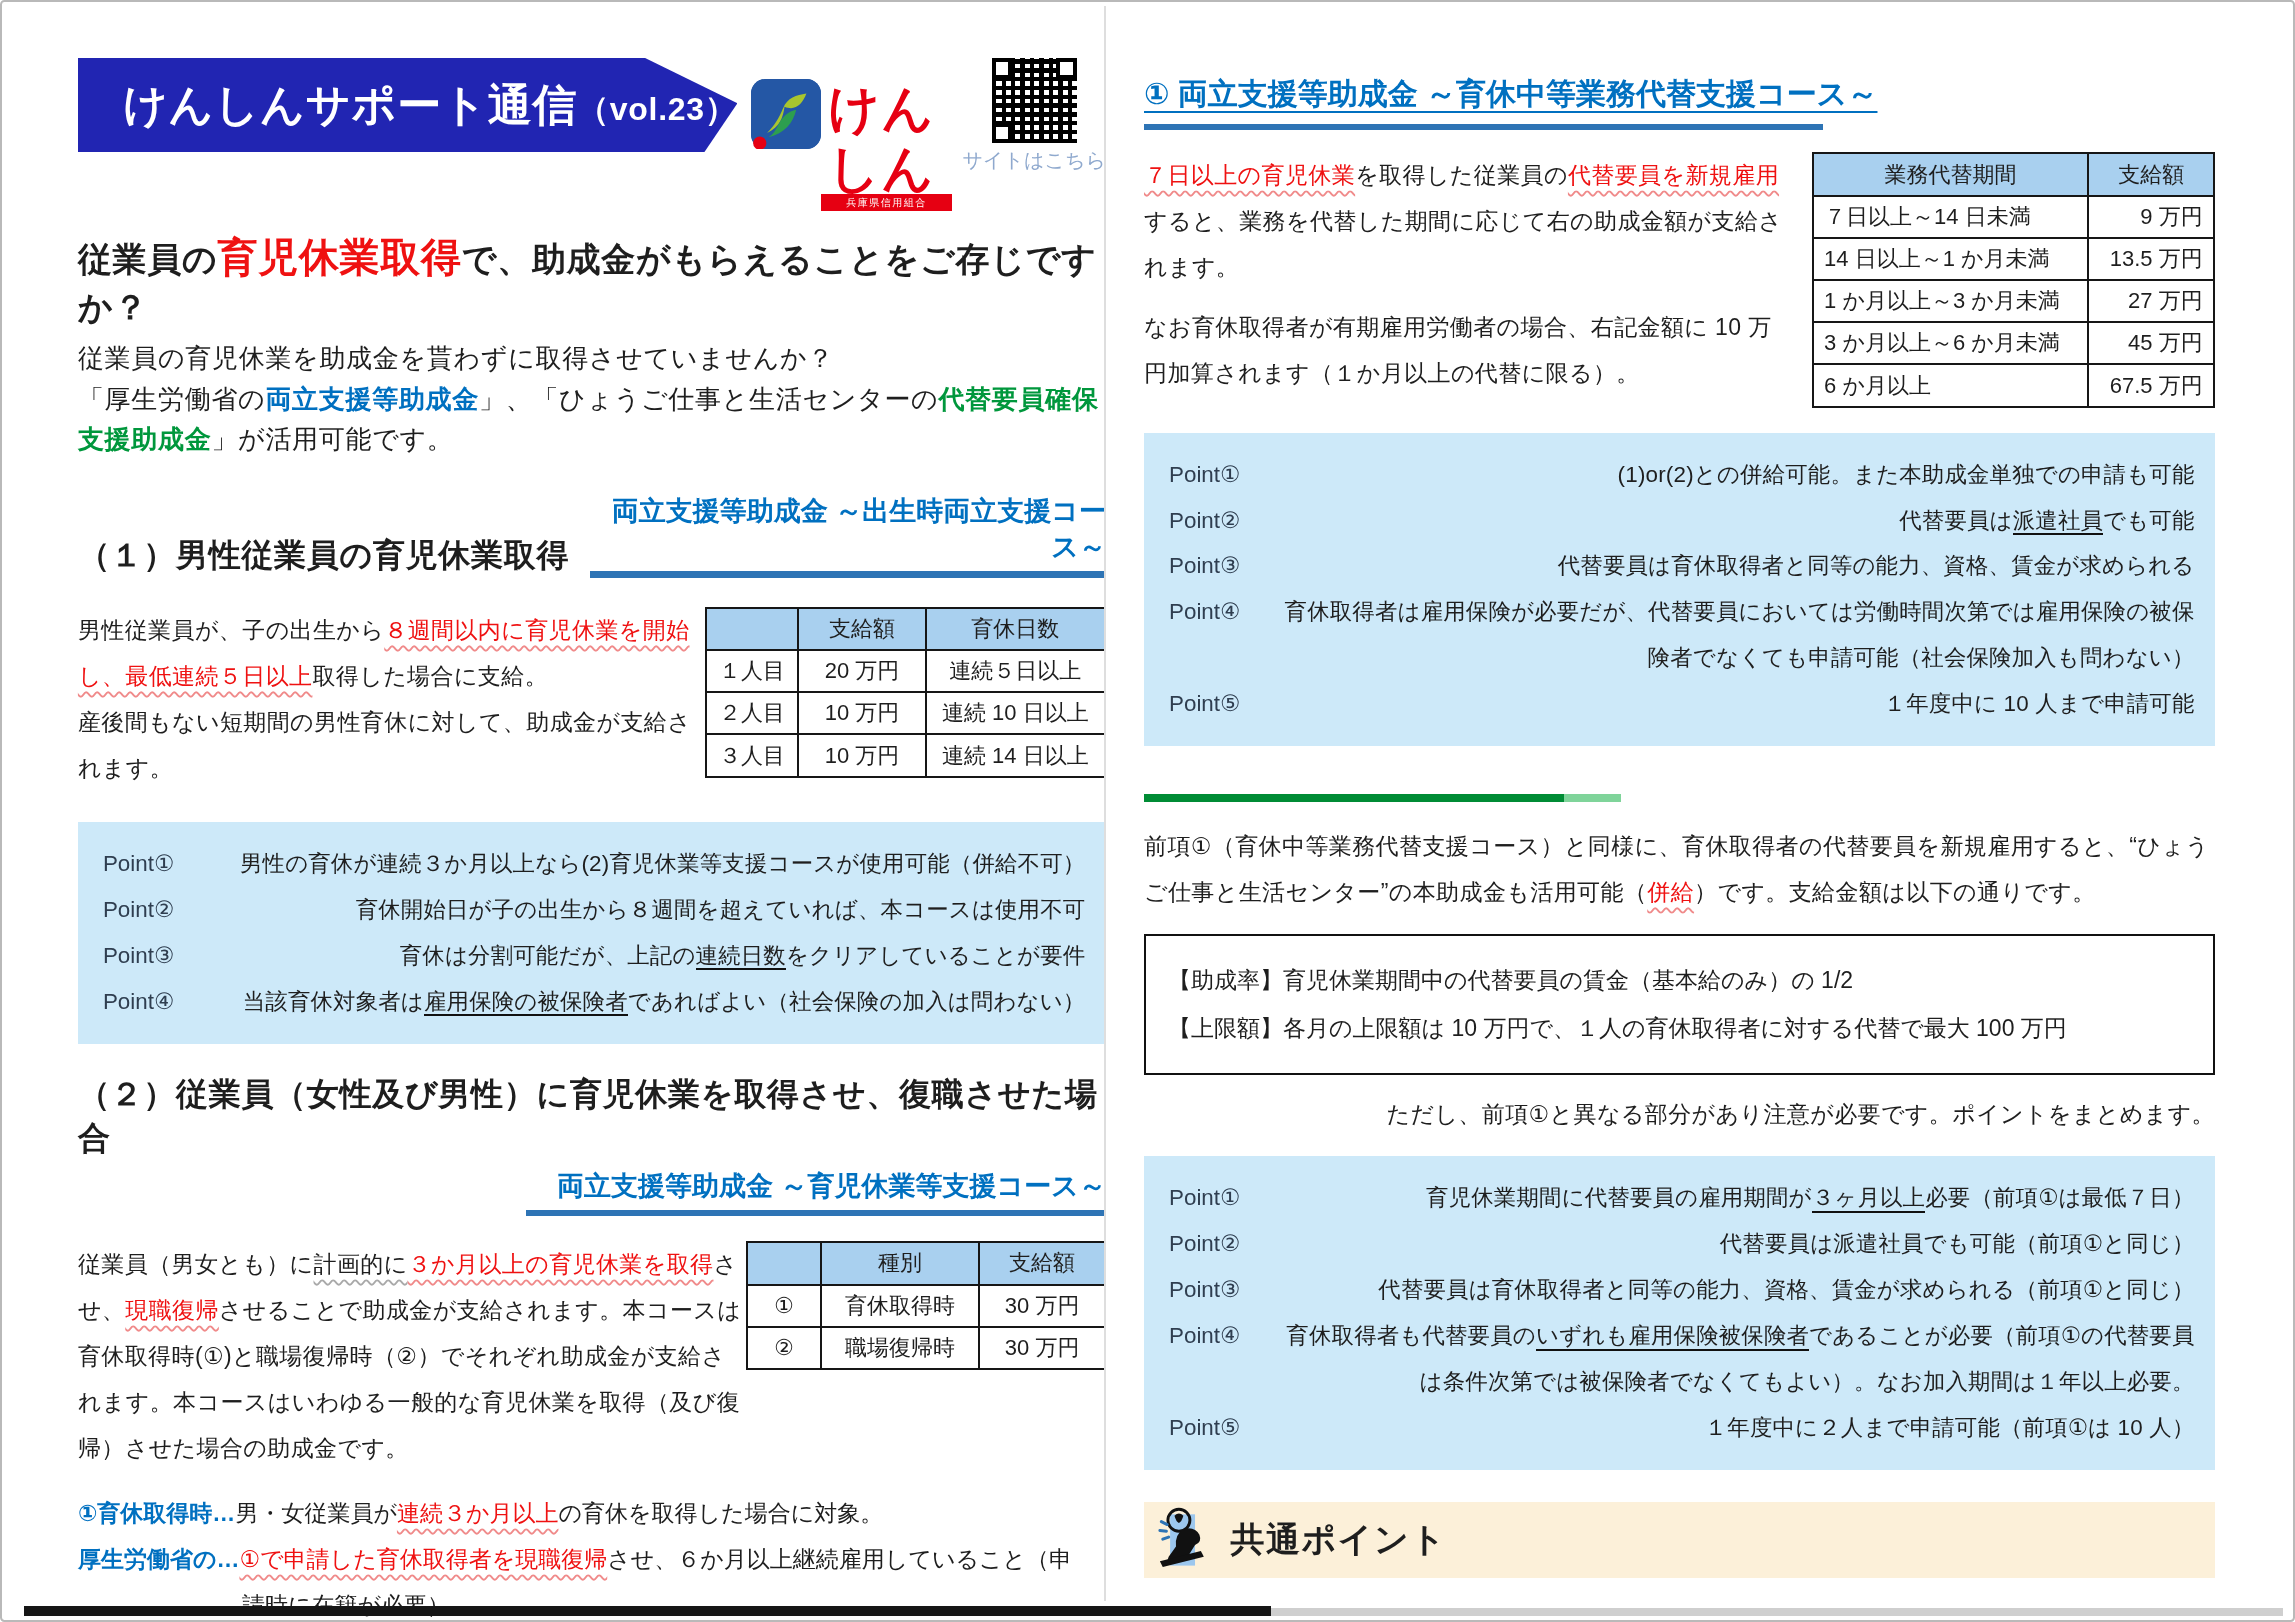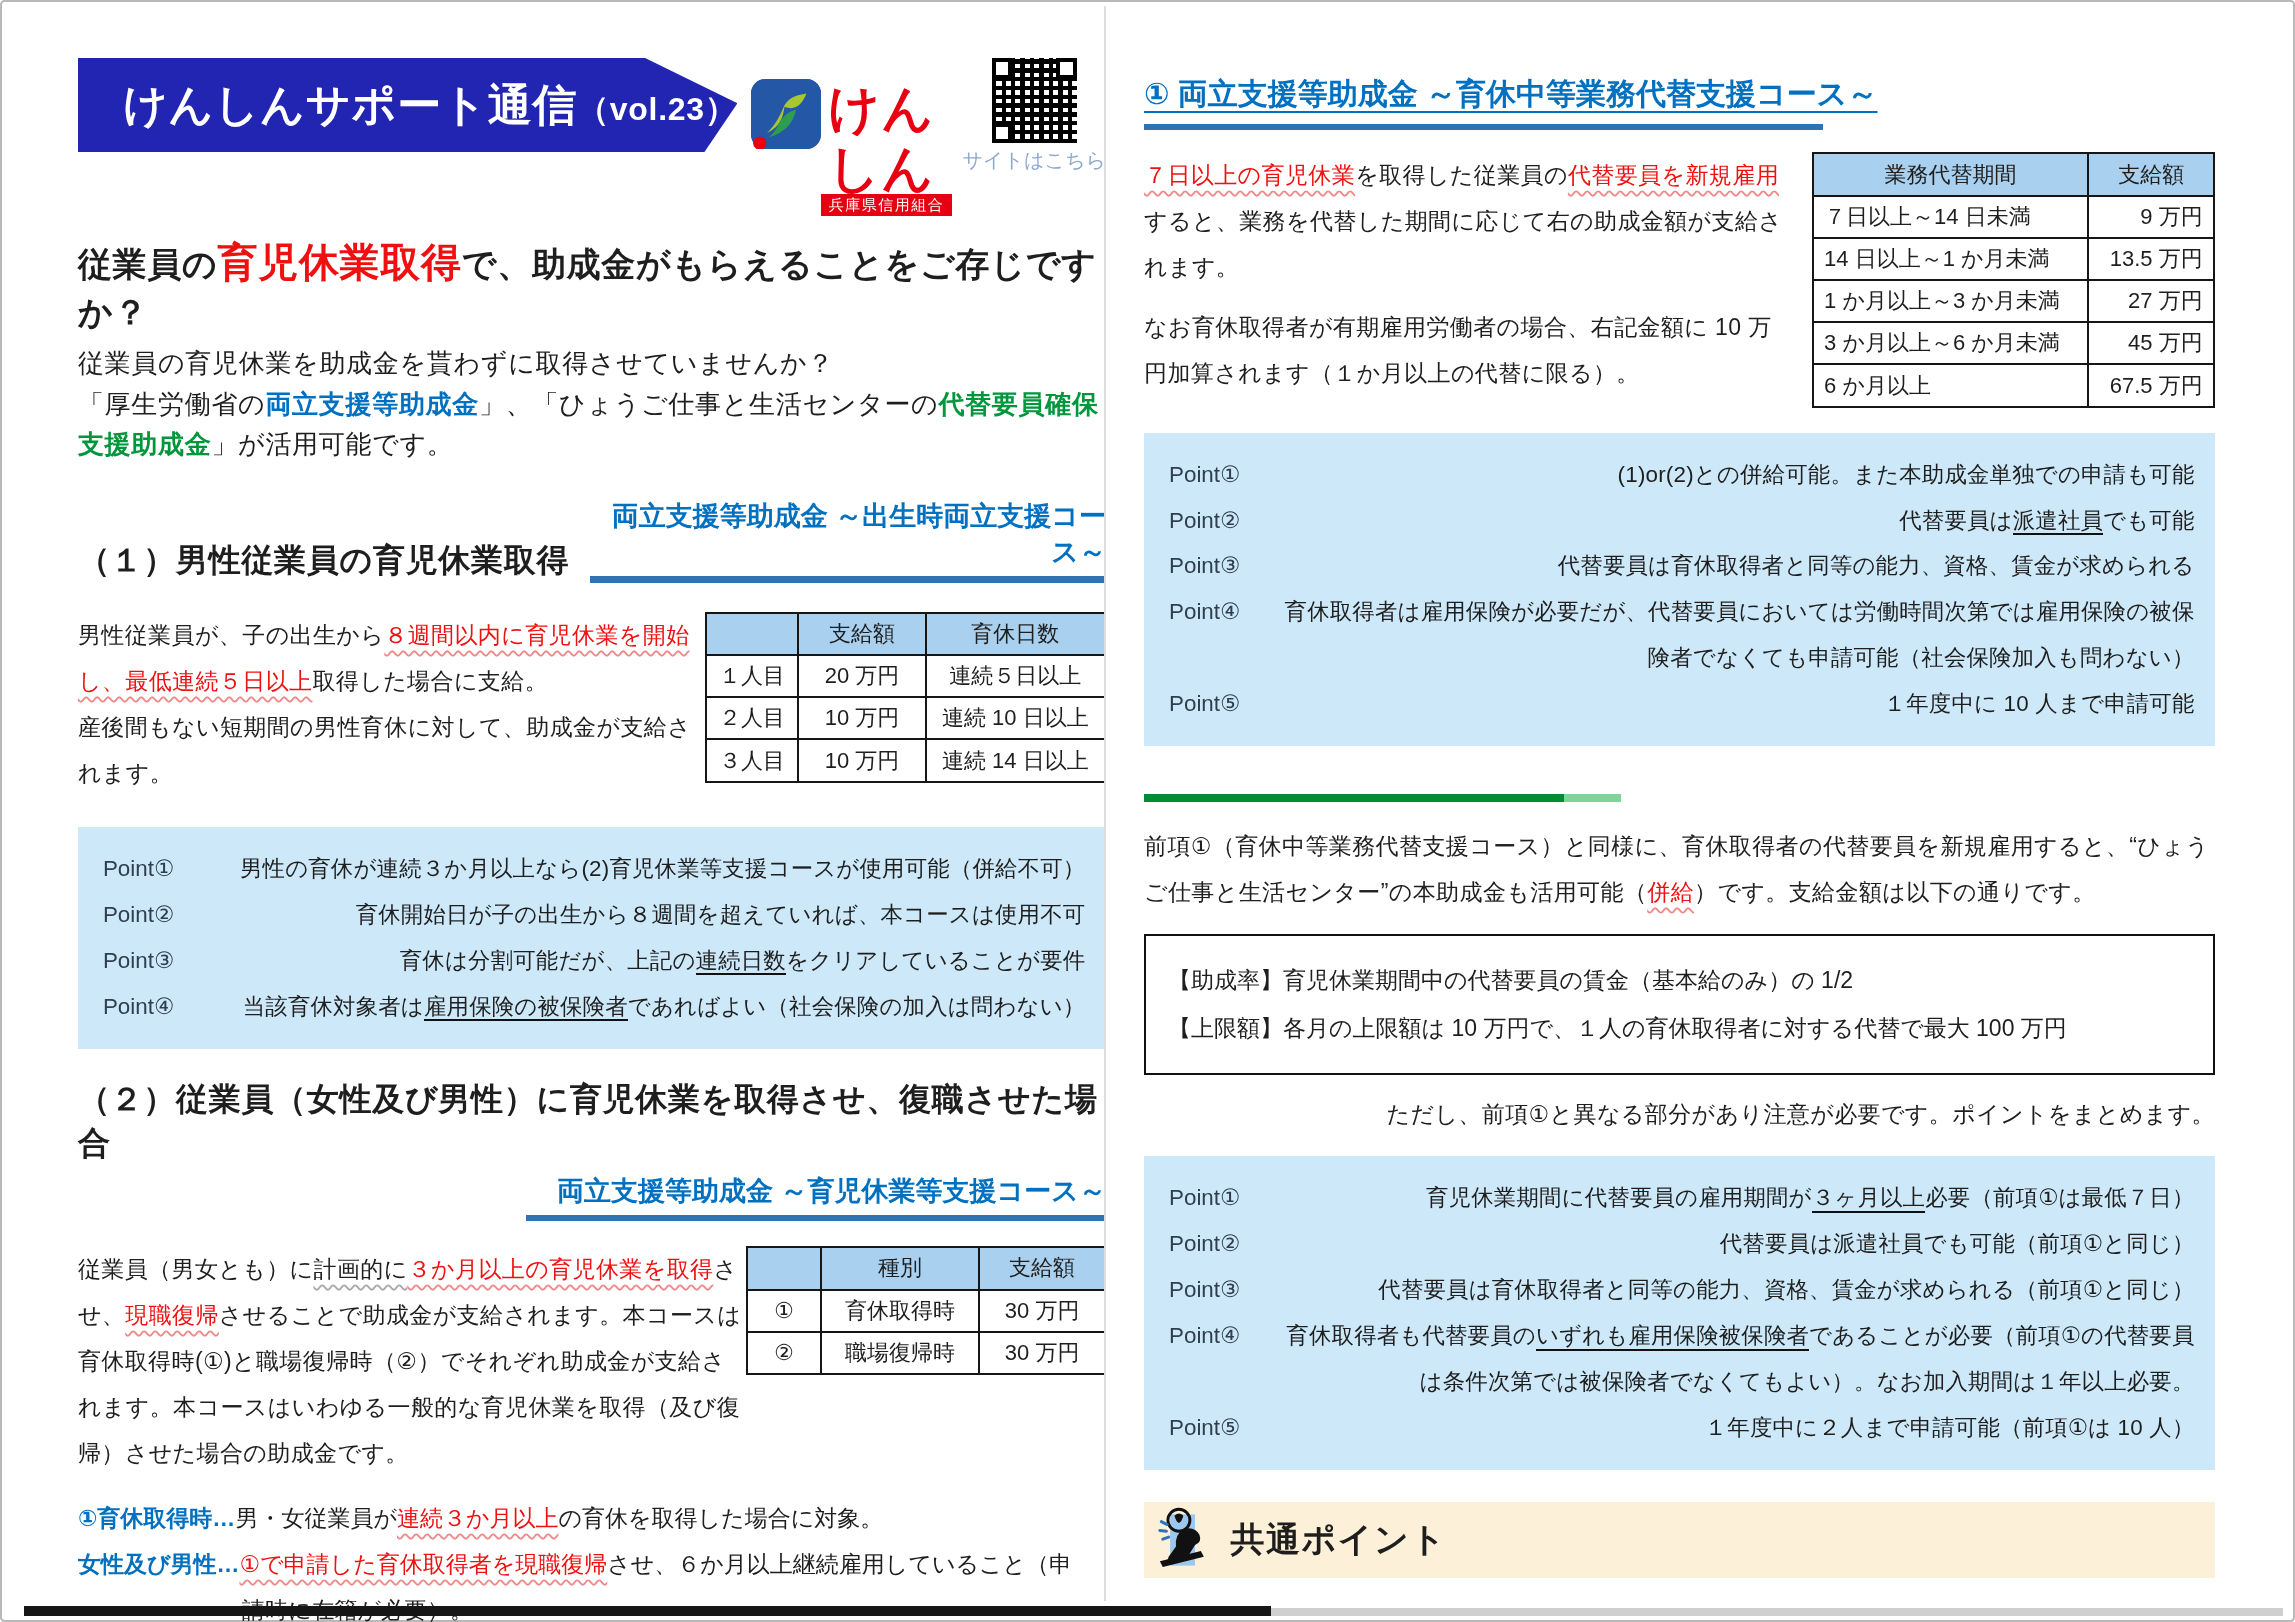--- a/index.html
+++ b/index.html
@@ -11,21 +11,21 @@
   .shadow-b-dark{position:absolute;left:22px;bottom:4.4px;width:1247px;height:9.5px;background:#161616;}
   .shadow-b-light{position:absolute;left:1269px;bottom:4.4px;width:1012px;height:8px;background:#cfcfcf;}
 
   
   .hdr{display:flex;align-items:flex-start;margin-top:37px;}
   .banner{width:660px;height:94px;background:#2125b2;color:#fff;font-weight:bold;font-size:44px;line-height:94px;padding-left:45px;box-sizing:border-box;clip-path:polygon(0 0,86% 0,100% 48%,95% 100%,0 100%);letter-spacing:0.7px;white-space:nowrap;}
   .banner small{font-size:32px;font-weight:bold;}
   .brand{display:flex;align-items:flex-start;margin-left:13.2px;margin-top:20.5px;}
   .leaf-sq{width:70px;height:70px;border-radius:14.7px;background:#2457a5;position:relative;flex:0 0 auto;}
   .brand-name{color:#e60012;font-size:51px;font-weight:bold;line-height:60px;margin:0 4.4px 0 7.3px;letter-spacing:1.5px;}
-  .brand-strip{background:#e60012;color:#fff;font-size:15px;text-align:center;padding:1.5px 5.9px;letter-spacing:1.5px;margin-top:-4.4px;}
+  .brand-strip{background:#e60012;color:#fff;font-size:10px;text-align:center;padding:1.5px 5.9px;letter-spacing:1.5px;margin-top:-4.4px;}
   .qrwrap{margin-left:10.3px;text-align:center;}
   .qr{width:85px;height:85px;background:
       repeating-linear-gradient(0deg,#000 0 4.4px,transparent 4.4px 8.8px),
       repeating-linear-gradient(90deg,#000 0 4.4px,#fff 4.4px 9.5px);position:relative;display:inline-block;}
   .qr:before,.qr:after,.qr i{content:"";position:absolute;width:20.5px;height:20.5px;border:4.4px solid #000;background:#fff;box-sizing:border-box;}
   .qr:before{left:0;top:0;} .qr:after{right:0;top:0;} .qr i{left:0;bottom:0;}
   .qr-cap{color:#8fa9ce;font-size:20px;margin-top:1.5px;white-space:nowrap;}
 
   .lead-title{font-size:34px;font-weight:bold;margin-top:19px;letter-spacing:0.7px;}
   .lead-body{font-size:26px;line-height:1.55;margin-top:7.3px;letter-spacing:0.7px;}
@@ -189,21 +189,21 @@
               <td>②</td>
               <td>職場復帰時</td>
               <td>30 万円</td>
             </tr>
       </tbody>
         </table>
     </div>
 
     <div class="defs">
       <div><span class="bluetx">①育休取得時…</span><span>男・女従業員が</span><span class="rw">連続３か月以上</span><span>の育休を取得した場合に対象。</span></div>
-      <div><span class="bluetx">女性及び男性…</span><span class="rw">①で申請した育休取得者を現職復帰</span><span>させ、６か月以上継続雇用していること（申</span></div>
+      <div><span class="bluetx">厚生労働省の…</span><span class="rw">①で申請した育休取得者を現職復帰</span><span>させ、６か月以上継続雇用していること（申</span></div>
       <div class="ind">請時に在籍が必要）。</div>
     </div>
 
   </div>
 
   <div class="page page-r">
 
     <div style="margin-top:53px;">
       <span class="rhead">① 両立支援等助成金 ～育休中等業務代替支援コース～</span>
       <div class="rbar"></div>

